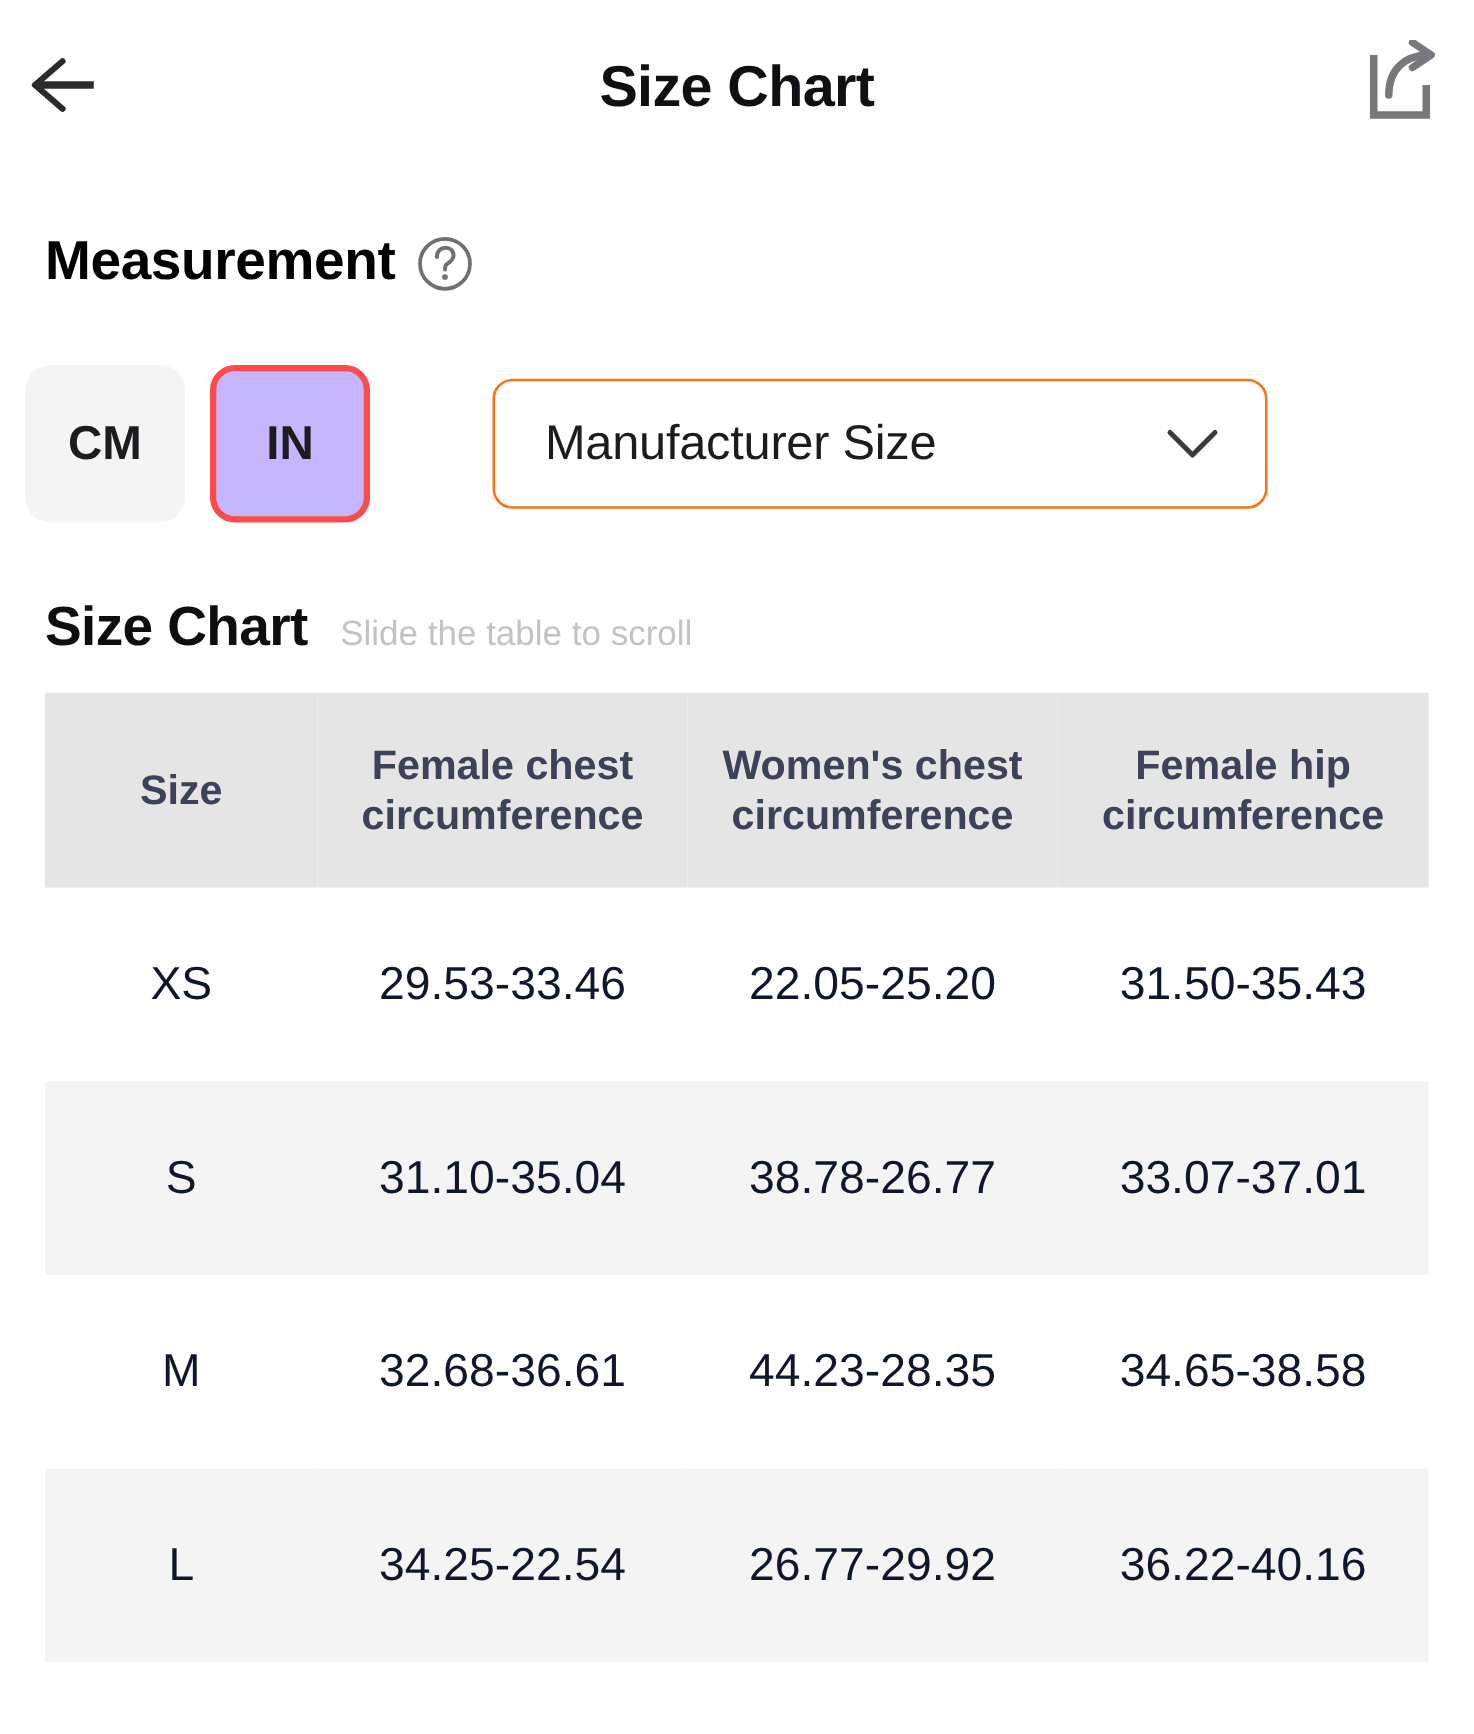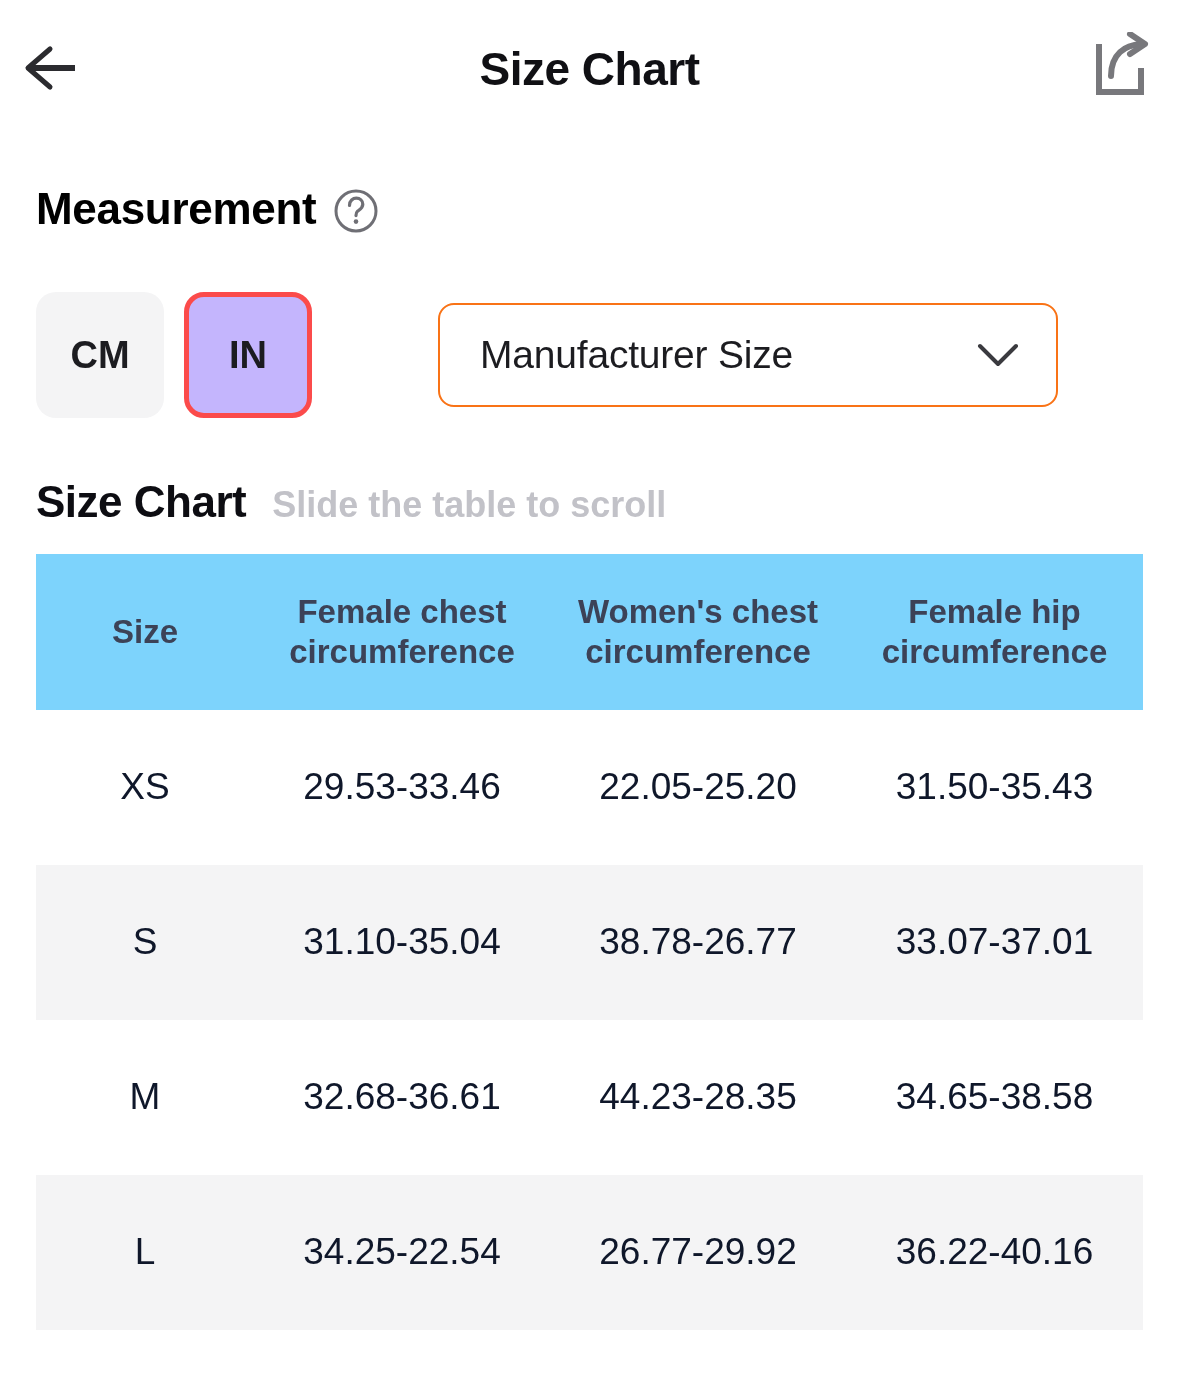--- a/index.html
+++ b/index.html
@@ -81,23 +81,22 @@
     justify-content: center;
     cursor: pointer;
     margin-top: 4px;
   }
 
   
   .controls-row {
     display: flex;
     align-items: center;
     margin-top: 52px;
-    padding-left: 36px;
+    padding-left: 20px;
     padding-right: 36px;
-    gap: 28px;
   }
   .unit-group {
     display: flex;
     align-items: center;
     gap: 20px;
   }
   .unit-btn {
     width: 128px;
     height: 126px;
     border-radius: 20px;
@@ -155,23 +154,23 @@
     padding-left: 36px;
   }
   .chart-heading {
     font-size: 44px;
     font-weight: 700;
     color: #0d0d12;
     letter-spacing: -0.5px;
     line-height: 1;
   }
   .chart-hint {
-    font-size: 36px;
+    font-size: 28px;
     color: #c2c2c8;
-    font-weight: 700;
+    font-weight: 400;
     line-height: 1;
   }
 
   
   .table-wrap {
     margin-top: 30px;
     margin-left: 36px;
     margin-right: 36px;
     overflow-x: auto;
     overflow-y: hidden;
@@ -181,21 +180,21 @@
     width: 1107px;
     table-layout: fixed;
   }
   table.size-table th,
   table.size-table td {
     text-align: center;
     vertical-align: middle;
     padding: 0 6px;
   }
   table.size-table thead tr {
-    background: #7dd3fc;
+    background: #e5e5e5;
   }
   table.size-table th {
     height: 156px;
     font-size: 33px;
     font-weight: 700;
     color: #3c4257;
     line-height: 1.22;
   }
   table.size-table tbody tr {
     height: 155px;

